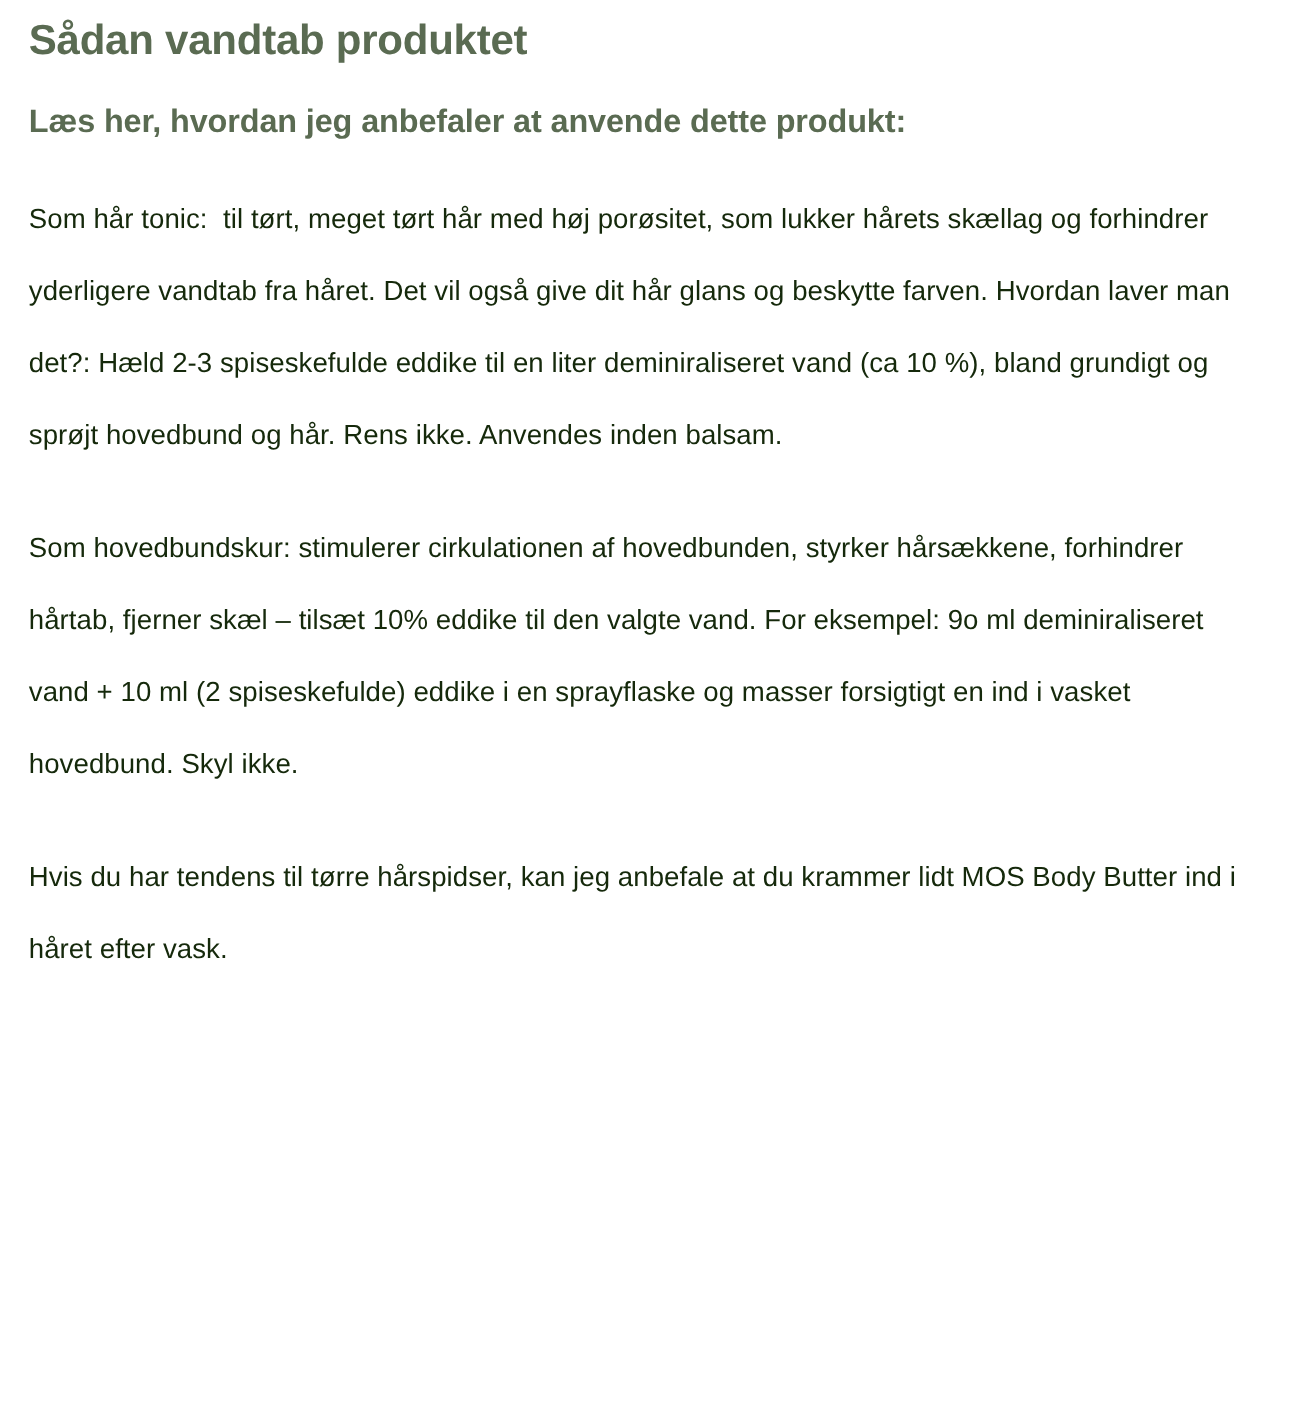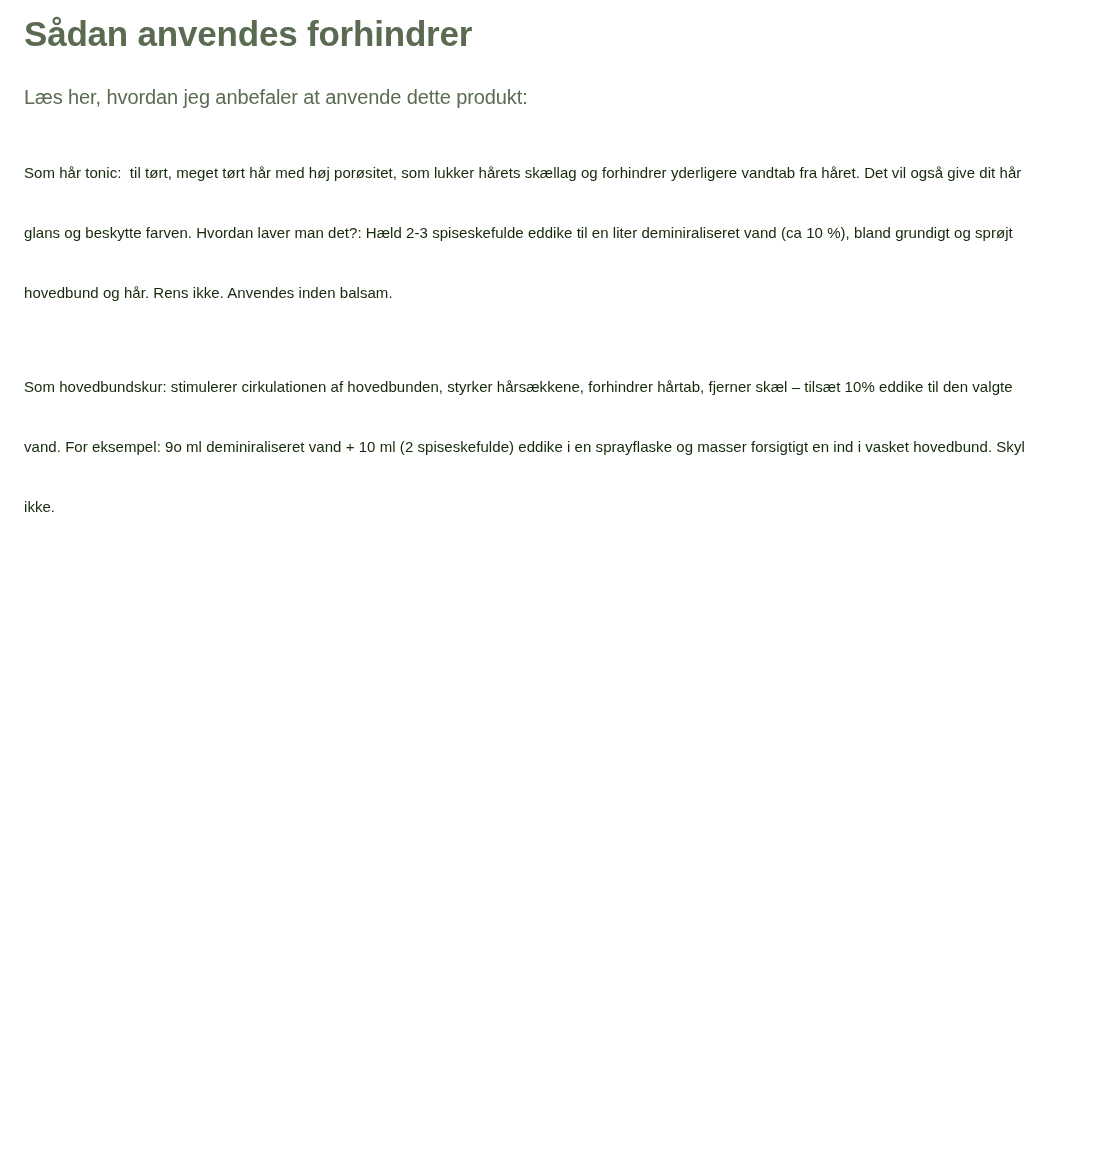--- a/index.html
+++ b/index.html
@@ -31,54 +31,55 @@
     font-size: 35px;
     line-height: 1.25;
     font-weight: 700;
     letter-spacing: -0.2px;
     color: #5a6b52;
   }
 
   .product-subheading {
     margin: 28px 0 0 0;
     padding: 0;
-    font-size: 20px;
+    font-size: 27px;
     line-height: 1.3;
-    font-weight: 400;
+    font-weight: 700;
     letter-spacing: -0.1px;
     color: #5a6b52;
   }
 
   .body-block {
     margin-top: 33px;
   }
 
   .body-paragraph {
     margin: 0 0 34px 0;
     padding: 0;
-    font-size: 15px;
+    font-size: 23px;
     line-height: 60px;
     font-weight: 400;
     letter-spacing: 0.05px;
     color: #15290b;
     white-space: pre-wrap;
     max-width: 1022px;
   }
 
   .body-paragraph:last-child {
     margin-bottom: 0;
   }
 </style>
 </head>
 <body>
 
 <div class="page">
 
-  <h1 class="product-heading">Sådan anvendes forhindrer</h1>
+  <h1 class="product-heading">Sådan vandtab produktet</h1>
 
   <h2 class="product-subheading">Læs her, hvordan jeg anbefaler at anvende dette produkt:</h2>
 
   <div class="body-block">
     <p class="body-paragraph">Som hår tonic:  til tørt, meget tørt hår med høj porøsitet, som lukker hårets skællag og forhindrer yderligere vandtab fra håret. Det vil også give dit hår glans og beskytte farven. Hvordan laver man det?: Hæld 2-3 spiseskefulde eddike til en liter deminiraliseret vand (ca 10 %), bland grundigt og sprøjt hovedbund og hår. Rens ikke. Anvendes inden balsam.</p>
     <p class="body-paragraph">Som hovedbundskur: stimulerer cirkulationen af hovedbunden, styrker hårsækkene, forhindrer hårtab, fjerner skæl – tilsæt 10% eddike til den valgte vand. For eksempel: 9o ml deminiraliseret vand + 10 ml (2 spiseskefulde) eddike i en sprayflaske og masser forsigtigt en ind i vasket hovedbund. Skyl ikke.</p>
+    <p class="body-paragraph">Hvis du har tendens til tørre hårspidser, kan jeg anbefale at du krammer lidt MOS Body Butter ind i håret efter vask.</p>
   </div>
 
 </div>
 
 </body></html>

